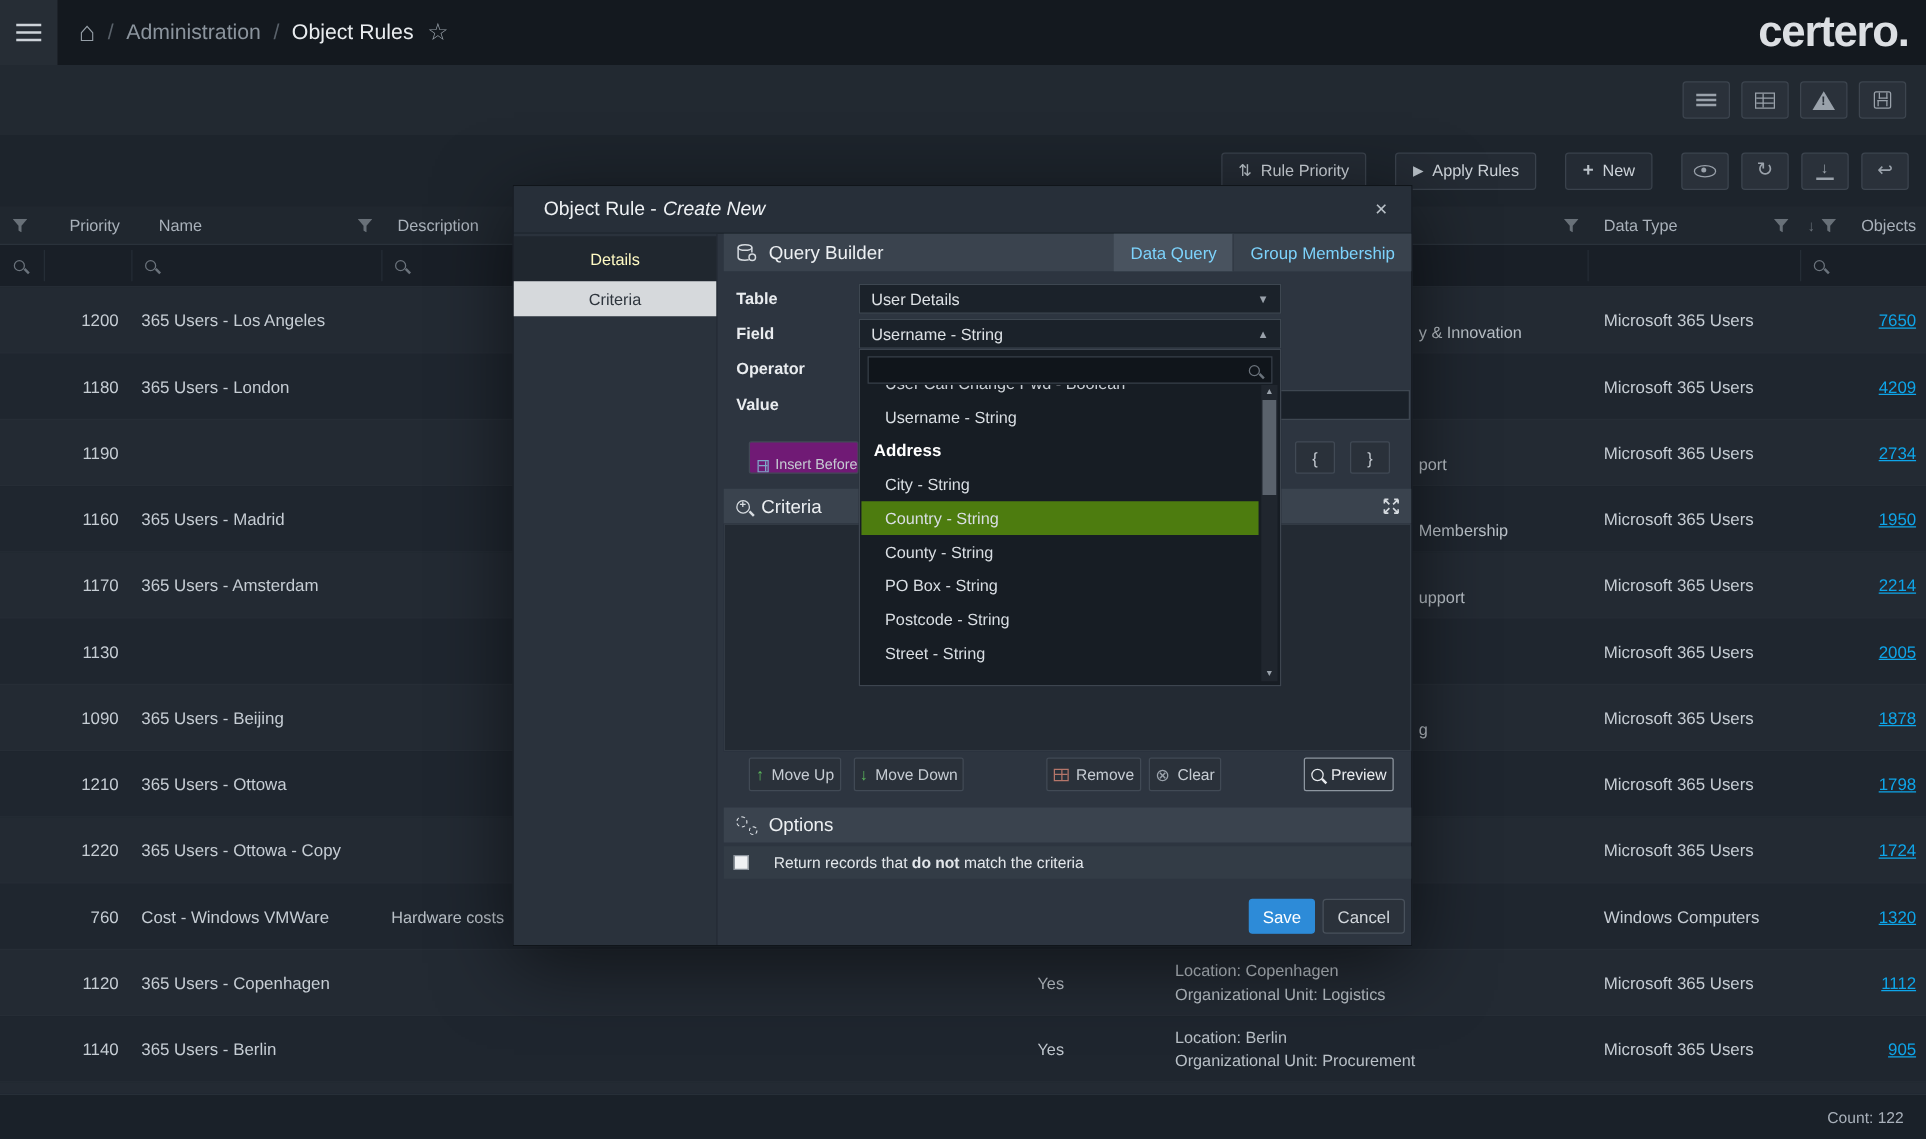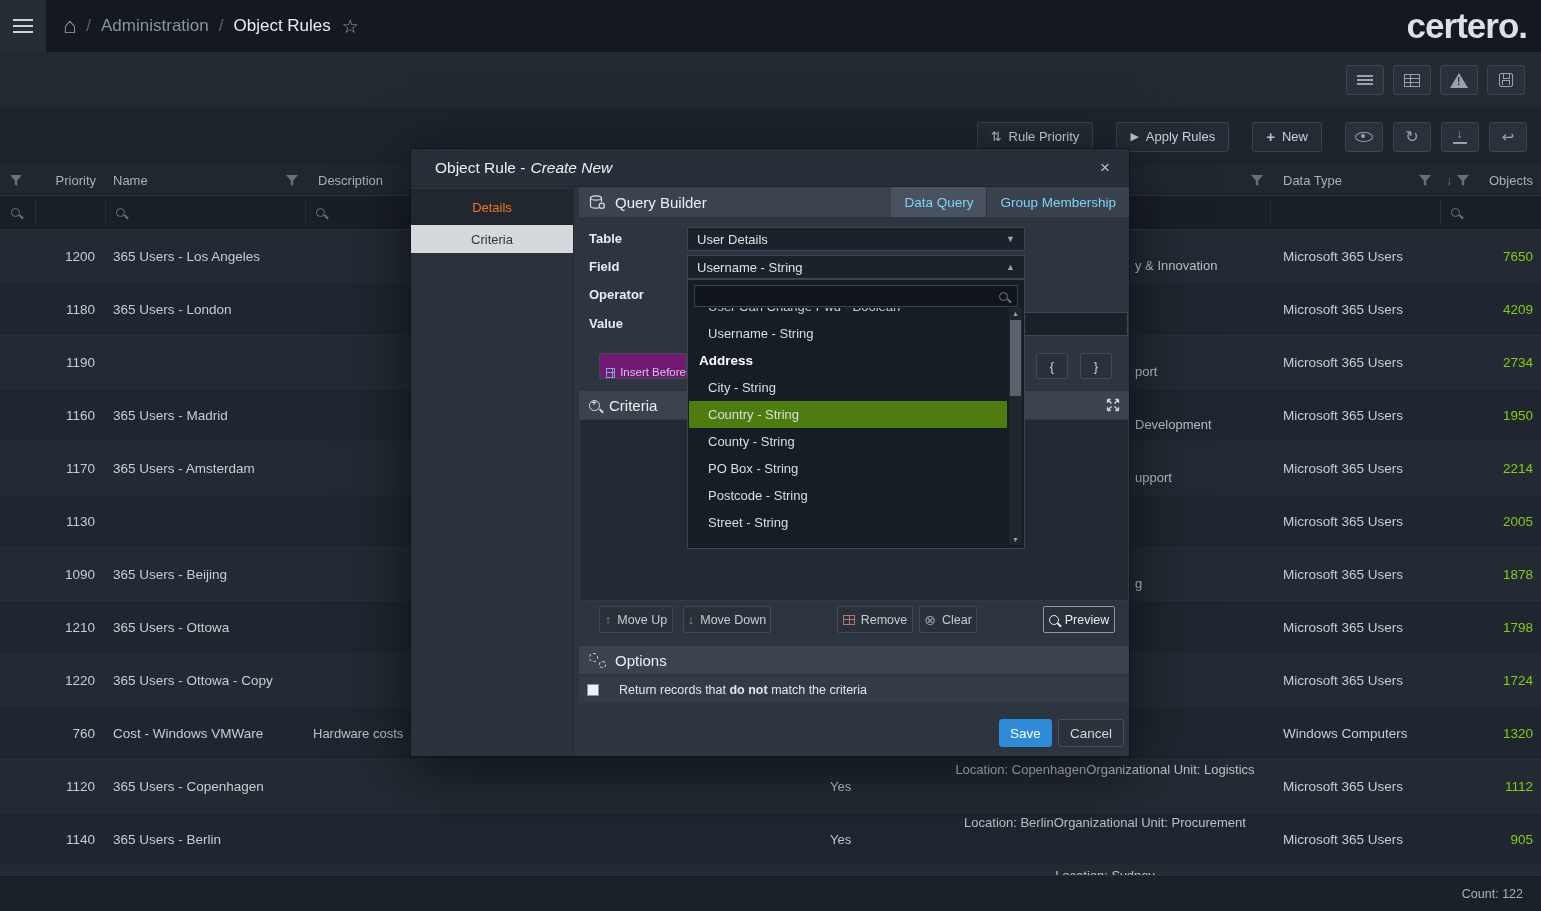--- a/index.html
+++ b/index.html
@@ -59,36 +59,36 @@
   .gbody{position:absolute;top:230px;left:0;right:0;bottom:0;overflow:hidden;z-index:1}
   .grow{position:relative;height:53px;border-bottom:1px solid #262d36}
   .grow.even{background:#232a33}
   .grow.odd{background:#1f262f}
   .cell{position:absolute;top:0;bottom:0;display:flex;align-items:center;font-size:13.5px;color:#c6cdd4;white-space:nowrap;overflow:hidden}
   .c-exp{left:0;width:35px}
   .c-pri{left:35px;width:60px;justify-content:flex-end}
   .c-name{left:105px;width:205px;padding-left:8px}
   .c-desc{left:313px;width:500px;color:#b9c0c7;font-size:13px}
   .c-enab{left:826px;width:80px;padding-left:4px;font-size:13px;color:#bfc6cd}
-  .c-crit{left:940px;width:330px;flex-direction:row;align-items:flex-start;justify-content:center;font-size:13px;color:#b9c0c7;line-height:19px}
+  .c-crit{left:940px;width:330px;flex-direction:column;align-items:flex-start;justify-content:center;font-size:13px;color:#b9c0c7;line-height:19px}
   .c-dt{left:1278px;width:150px;padding-left:5px}
   .c-obj{left:1435px;right:8px;justify-content:flex-end}
-  .obj-link{color:#84cc16;cursor:pointer}
+  .obj-link{color:#0ea5e9;text-decoration:underline;cursor:pointer}
   .frag{position:absolute;left:1135px;top:28px;font-size:13px;color:#b9c0c7;white-space:nowrap}
 
   
   .statusbar{position:absolute;left:0;right:0;bottom:0;height:36px;background:#1a2129;border-top:1px solid #272f38;display:flex;align-items:center;justify-content:flex-end;padding-right:18px;font-size:12.5px;color:#a9b1ba;z-index:6}
 
   
   .modal{position:absolute;left:410px;top:148px;width:720px;height:609px;background:#2d3540;border:1px solid #10151a;box-shadow:0 14px 60px rgba(0,0,0,.55);z-index:30}
   .m-title{position:absolute;top:0;left:0;right:0;height:38px;background:#272f39;border-bottom:1px solid #1d242c;display:flex;align-items:center;padding-left:24px;font-size:15.5px;color:#eef1f4}
   .m-title em{font-style:italic;margin-left:5px}
   .m-close{position:absolute;right:10px;top:0;width:28px;height:38px;display:flex;align-items:center;justify-content:center;font-size:17px;color:#b9c1c8;cursor:pointer}
   .m-side{position:absolute;top:38px;left:0;width:163px;bottom:0;background:#2a323c;border-right:1px solid #242b34}
-  .stab{height:36px;display:flex;align-items:center;justify-content:center;font-size:13px;color:#f97316;background:#20272f;cursor:pointer;margin-top:2px}
+  .stab{height:36px;display:flex;align-items:center;justify-content:center;font-size:13px;color:#fef9c3;background:#20272f;cursor:pointer;margin-top:2px}
   .stab.active{height:28px;background:#d6d9dc;color:#2e353d;margin-top:0}
   .sec-head{position:absolute;left:168px;width:550px;height:28px;background:#3a434e;display:flex;align-items:center;gap:9px;padding-left:10px;font-size:15px;color:#edf0f3}
   .qb-head{position:absolute;left:168px;top:38px;width:550px;height:30px;background:#3a434e;display:flex;align-items:center;gap:9px;padding-left:10px;font-size:15px;color:#edf0f3}
   .qb-tabs{position:absolute;right:0;top:0;height:30px;display:flex}
   .qtab{height:30px;display:flex;align-items:center;padding:0 13px;font-size:13.5px;color:#7dd3fc;cursor:pointer;background:#39424d}
   .qtab.active{background:#49535f;border-right:1px solid #2b333c}
   .flabel{position:absolute;left:178px;font-size:13px;font-weight:bold;color:#e9ecef}
   .fselect{position:absolute;left:276px;width:338px;height:24px;background:#1b222a;border:1px solid #3e4751;display:flex;align-items:center;padding:0 9px;font-size:13px;color:#dde1e5;cursor:pointer}
   .fselect .caret{margin-left:auto;font-size:9px;color:#9aa2ab}
   .finput{position:absolute;left:276px;top:163px;width:441px;height:24px;background:#1a2129;border:1px solid #3e4751;cursor:text}
@@ -196,21 +196,21 @@
       </div>
   </div>
 
   <div class="ghead">
     <div class="hcell" style="left:10px">
         <span class="funnel"></span>
       </div>
     <div class="hcell" style="left:35px;width:61px;justify-content:flex-end">
         <span>Priority</span>
       </div>
-    <div class="hcell" style="left:113px">
+    <div class="hcell" style="left:127px">
         <span>Name</span>
       </div>
     <div class="hcell" style="left:286px">
         <span class="funnel"></span>
       </div>
     <div class="hcell" style="left:318px">
         <span>Description</span>
       </div>
     <div class="hcell" style="left:1251px">
         <span class="funnel"></span>
@@ -297,21 +297,21 @@
   </div>
       <div class="grow odd">
     <div class="cell c-exp"></div>
     <div class="cell c-pri">1160</div>
     <div class="cell c-name">365 Users - Madrid</div>
 
     <div class="cell c-crit">
       
       
     </div>
-    <span class="frag">Development</span>
+    <span class="frag">Membership</span>
     <div class="cell c-dt">Microsoft 365 Users</div>
     <div class="cell c-obj">
           <a class="obj-link">1950</a>
         </div>
   </div>
       <div class="grow even">
     <div class="cell c-exp"></div>
     <div class="cell c-pri">1170</div>
     <div class="cell c-name">365 Users - Amsterdam</div>
 

